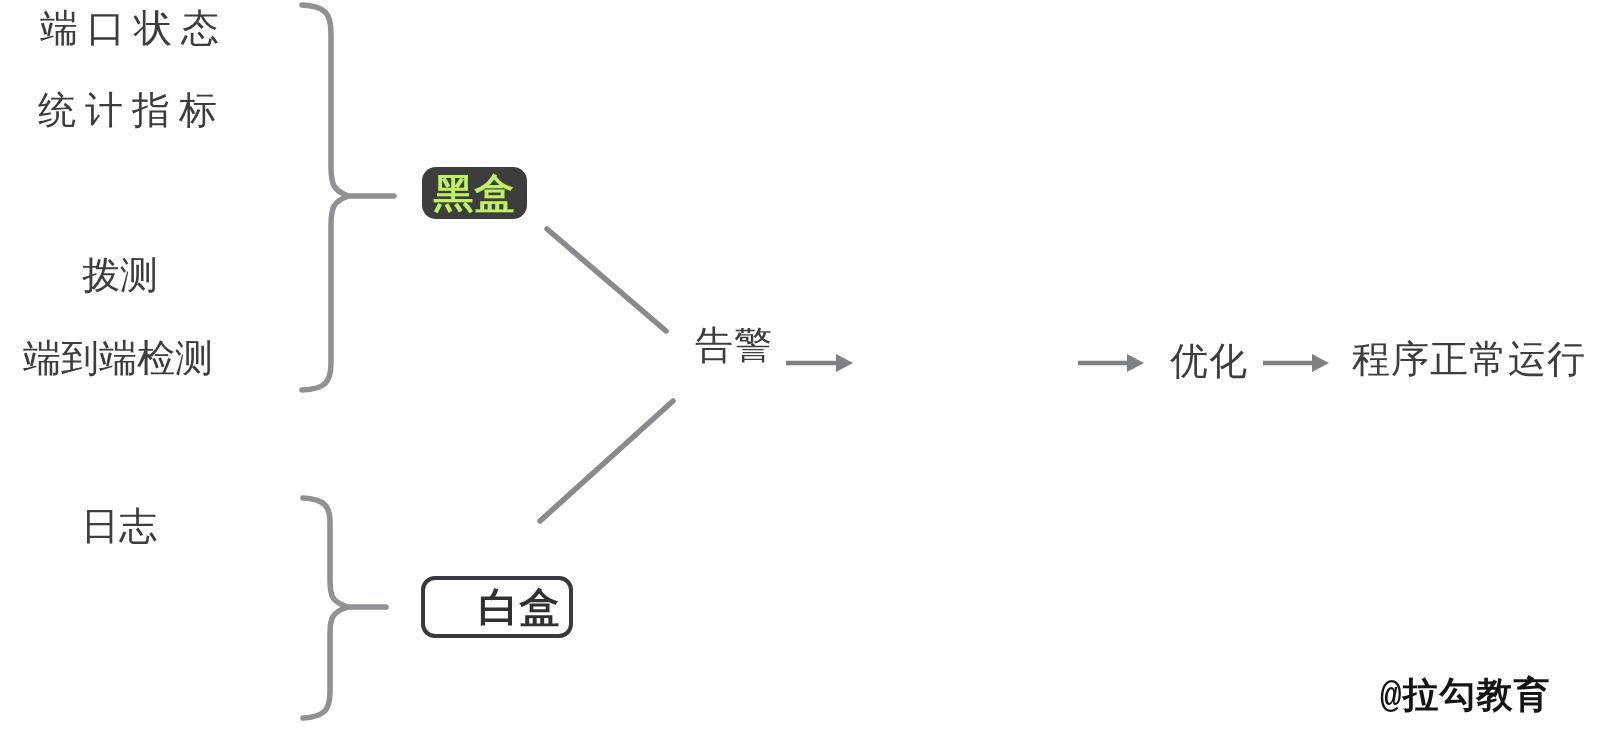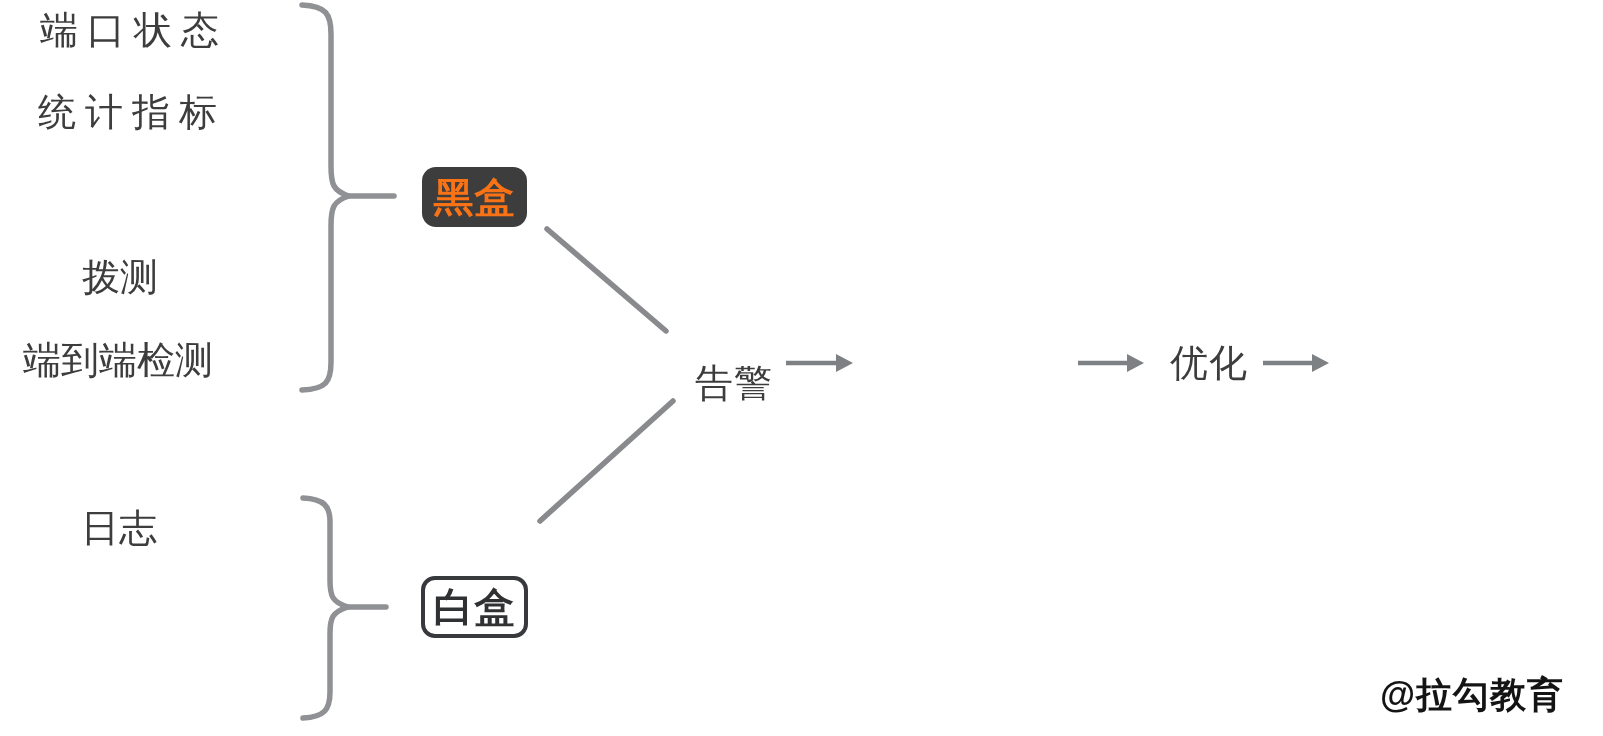--- a/index.html
+++ b/index.html
@@ -5,21 +5,21 @@
   html, body {
     margin: 0;
     padding: 0;
     background: #ffffff;
   }
   .canvas {
     position: relative;
     width: 1603px;
     height: 736px;
     background: #ffffff;
-    font-family: Liberation Sans, sans-serif;
+    font-family: Liberation Mono, monospace;
     overflow: hidden;
     border-radius: 24px;
   }
   .overlay {
     position: absolute;
     left: 0;
     top: 0;
     width: 1603px;
     height: 736px;
   }
@@ -44,34 +44,35 @@
     justify-content: center;
     font-size: 40px;
     font-weight: 700;
     letter-spacing: 1px;
     white-space: nowrap;
   }
   .badge-black {
     left: 422px;
     top: 167px;
     width: 105px;
-    height: 60px;
+    height: 52px;
     border-radius: 14px;
     background: #3d3d3d;
-    color: #f97316;
+    color: #bef264;
   }
   .badge-white {
     left: 421px;
     top: 576px;
     width: 99px;
     height: 54px;
     border: 4px solid #37393c;
     border-radius: 14px;
     background: #ffffff;
     color: #2f3133;
+    padding-left: 45px;
   }
   .watermark {
     position: absolute;
     left: 1380px;
     top: 662px;
     font-size: 36px;
     font-weight: 800;
     color: #141414;
     letter-spacing: 1px;
     white-space: nowrap;
@@ -113,18 +114,19 @@
   <div class="label spaced" style="left:40px; top:11px">端口状态</div>
   <div class="label spaced" style="left:38px; top:93px">统计指标</div>
   <div class="label" style="left:82px; top:258px">拨测</div>
   <div class="label" style="left:23px; top:341px">端到端检测</div>
 
   <div class="label" style="left:81px; top:509px">日志</div>
 
   <div class="badge badge-black">黑盒</div>
   <div class="badge badge-white">白盒</div>
 
-  <div class="label flow-node" style="left:695px; top:364px">告警</div>
+  <div class="label flow-node" style="left:695px; top:328px">告警</div>
   <div class="label flow-node" style="left:1170px; top:344px">优化</div>
+  <div class="label flow-node" style="left:1352px; top:342px">程序正常运行</div>
 
   <div class="watermark">@拉勾教育</div>
 
 </div>
 
 </body></html>

